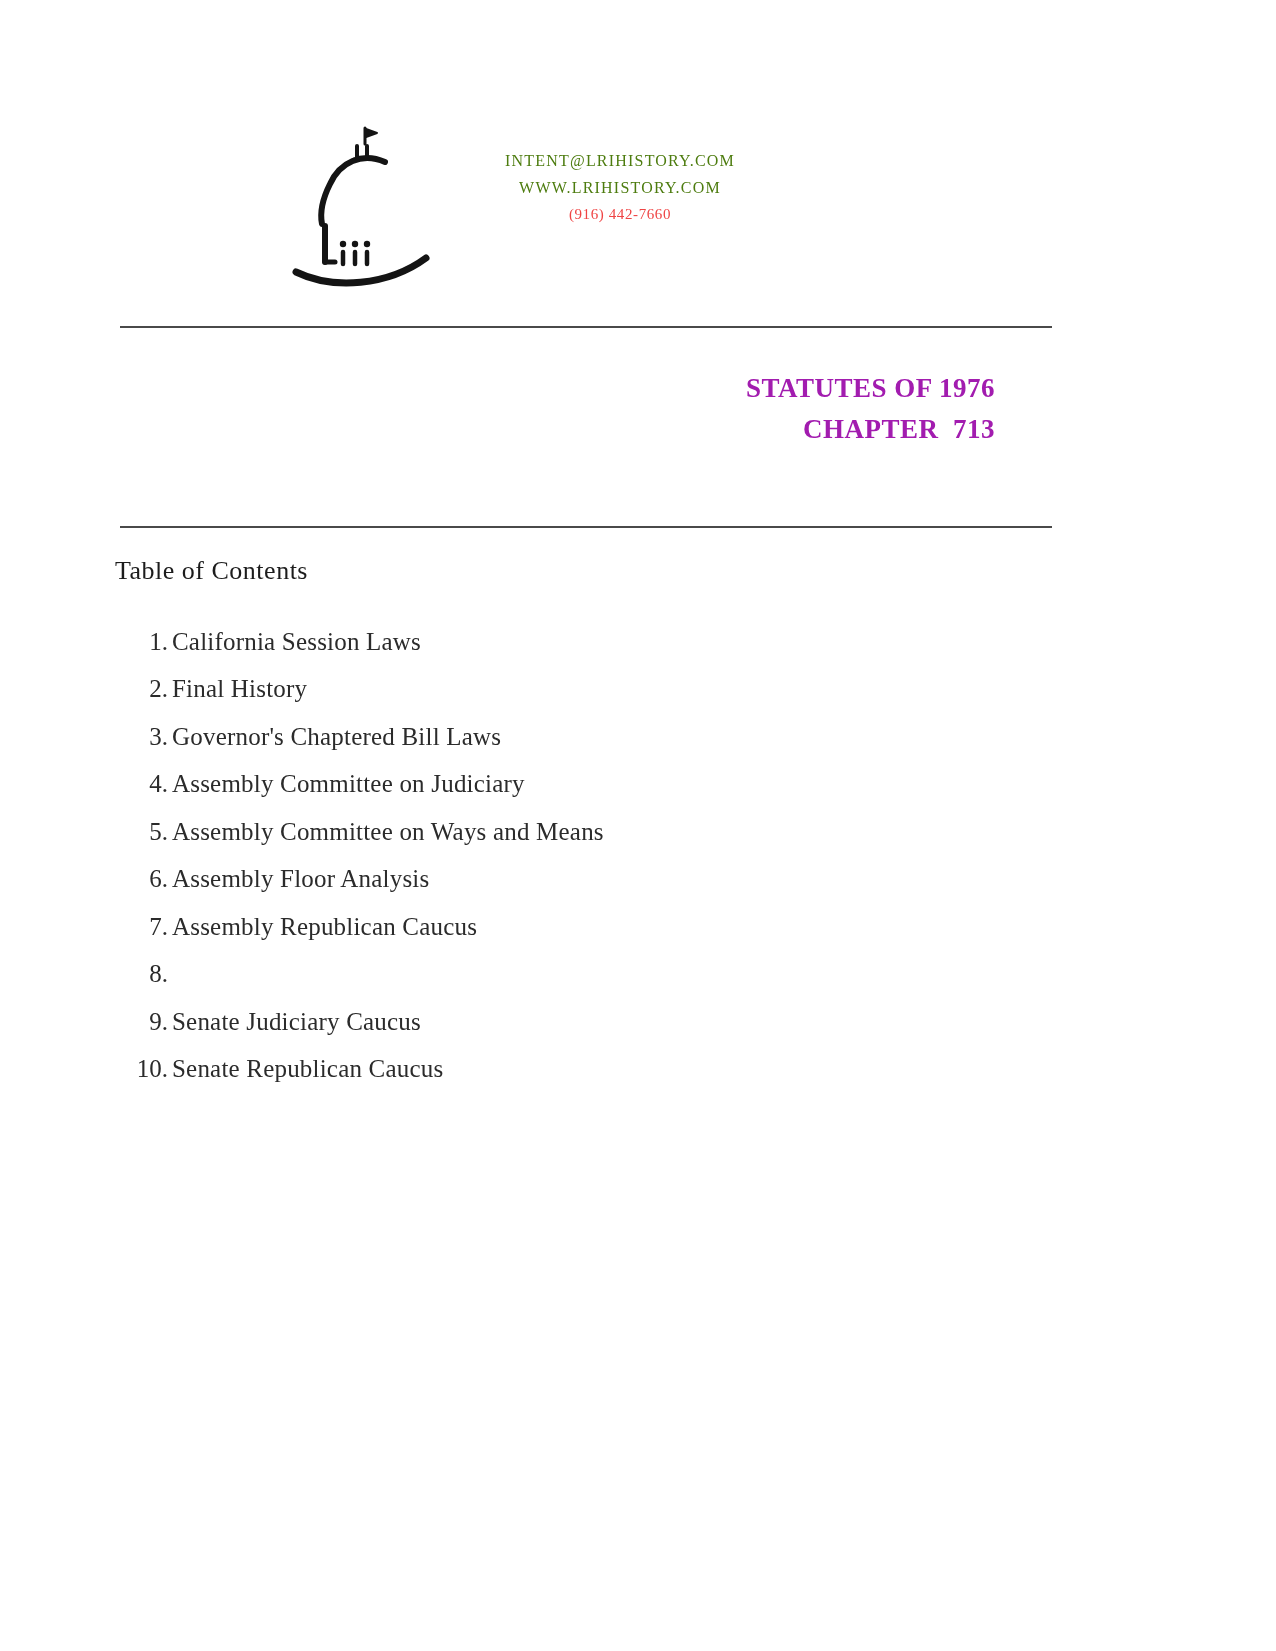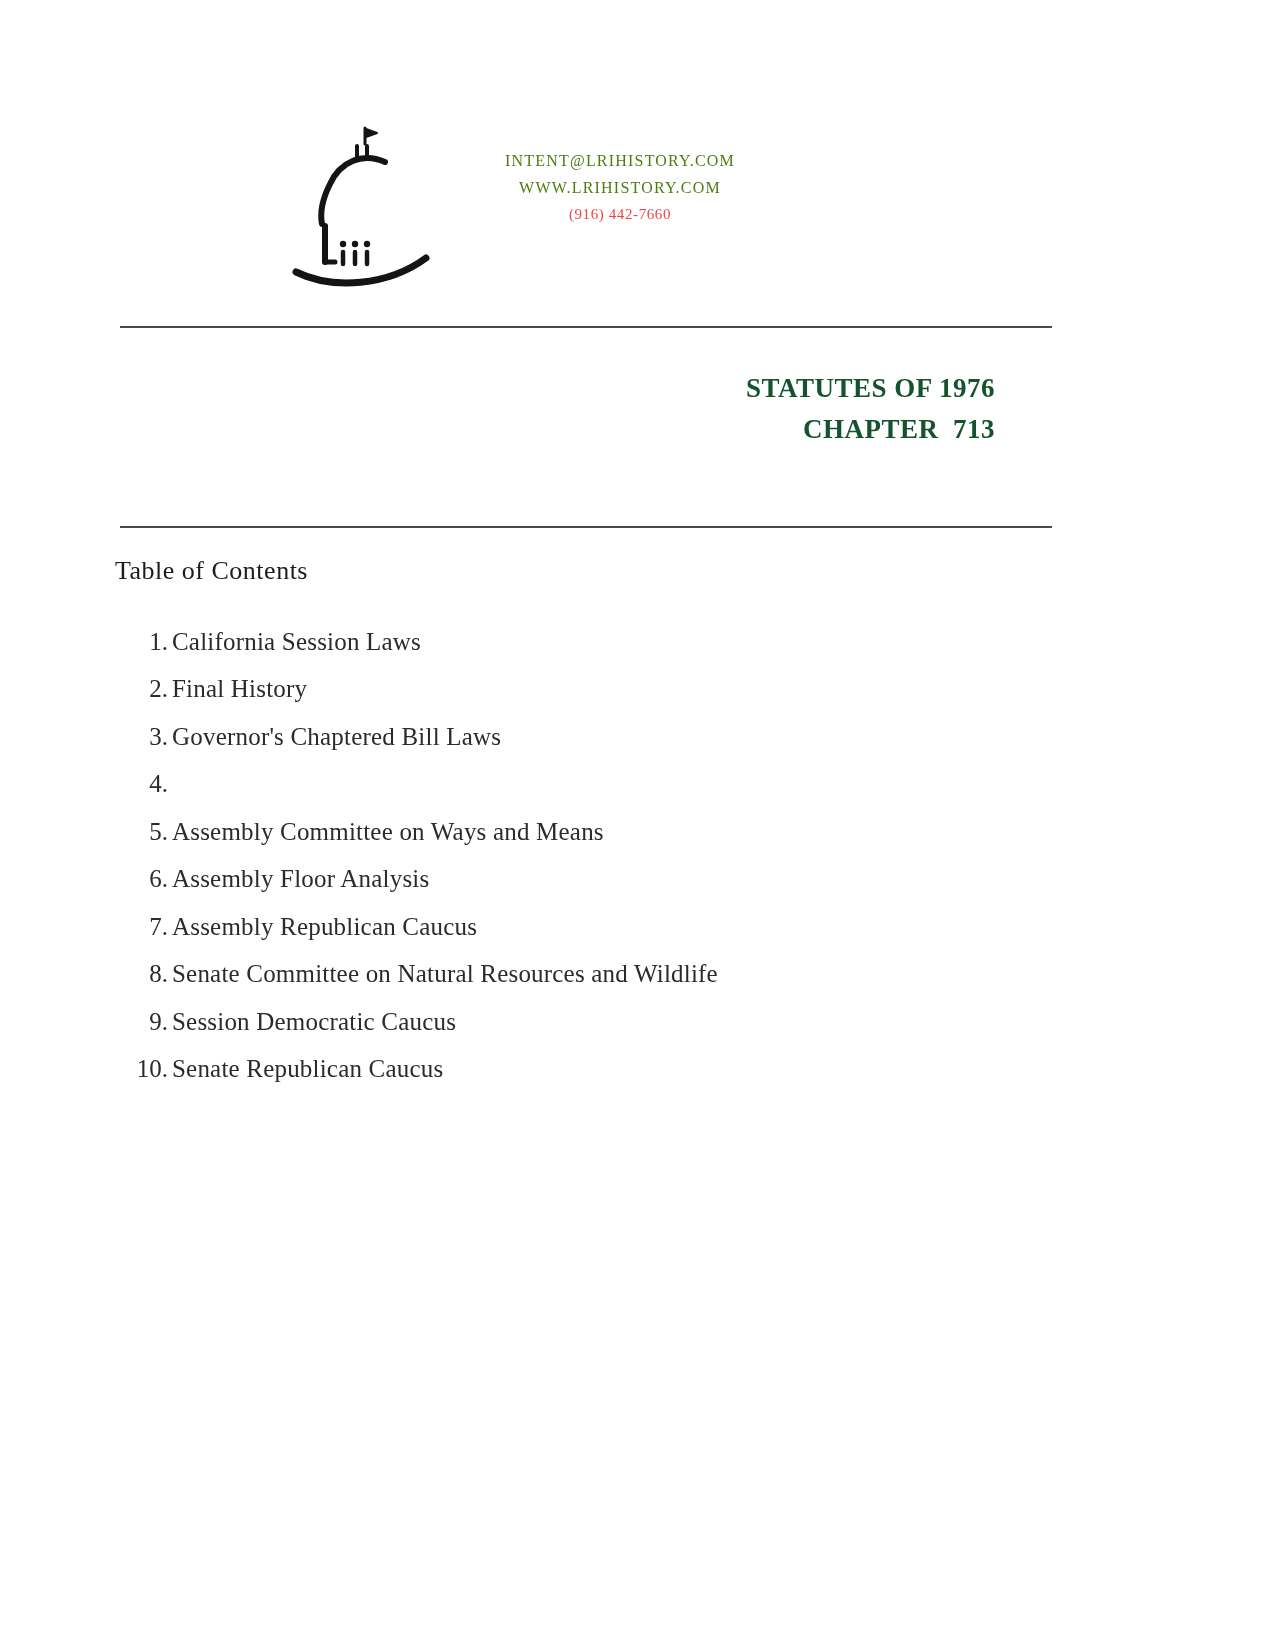--- a/index.html
+++ b/index.html
@@ -61,21 +61,21 @@
   
   .title-block {
     position: absolute;
     top: 368px;
     right: 281px;
     text-align: right;
   }
   .title-line {
     font-size: 27px;
     font-weight: bold;
-    color: #14532d;
+    color: #a21caf;
     letter-spacing: 0.5px;
     line-height: 41px;
     white-space: pre;
   }
 
   
   .toc-heading {
     position: absolute;
     top: 556px;
     left: 115px;
@@ -162,38 +162,38 @@
   <div class="toc-row">
     <span class="toc-num">2.</span>
     <span class="toc-label">Final History</span>
   </div>
   <div class="toc-row">
     <span class="toc-num">3.</span>
     <span class="toc-label">Governor's Chaptered Bill Laws</span>
   </div>
   <div class="toc-row">
     <span class="toc-num">4.</span>
+    <span class="toc-label">Assembly Committee on Judiciary</span>
   </div>
   <div class="toc-row">
     <span class="toc-num">5.</span>
     <span class="toc-label">Assembly Committee on Ways and Means</span>
   </div>
   <div class="toc-row">
     <span class="toc-num">6.</span>
     <span class="toc-label">Assembly Floor Analysis</span>
   </div>
   <div class="toc-row">
     <span class="toc-num">7.</span>
     <span class="toc-label">Assembly Republican Caucus</span>
   </div>
   <div class="toc-row">
     <span class="toc-num">8.</span>
-    <span class="toc-label">Senate Committee on Natural Resources and Wildlife</span>
   </div>
   <div class="toc-row">
     <span class="toc-num">9.</span>
-    <span class="toc-label">Session Democratic Caucus</span>
+    <span class="toc-label">Senate Judiciary Caucus</span>
   </div>
   <div class="toc-row">
     <span class="toc-num">10.</span>
     <span class="toc-label">Senate Republican Caucus</span>
   </div>
 </div>
 
 </body></html>

